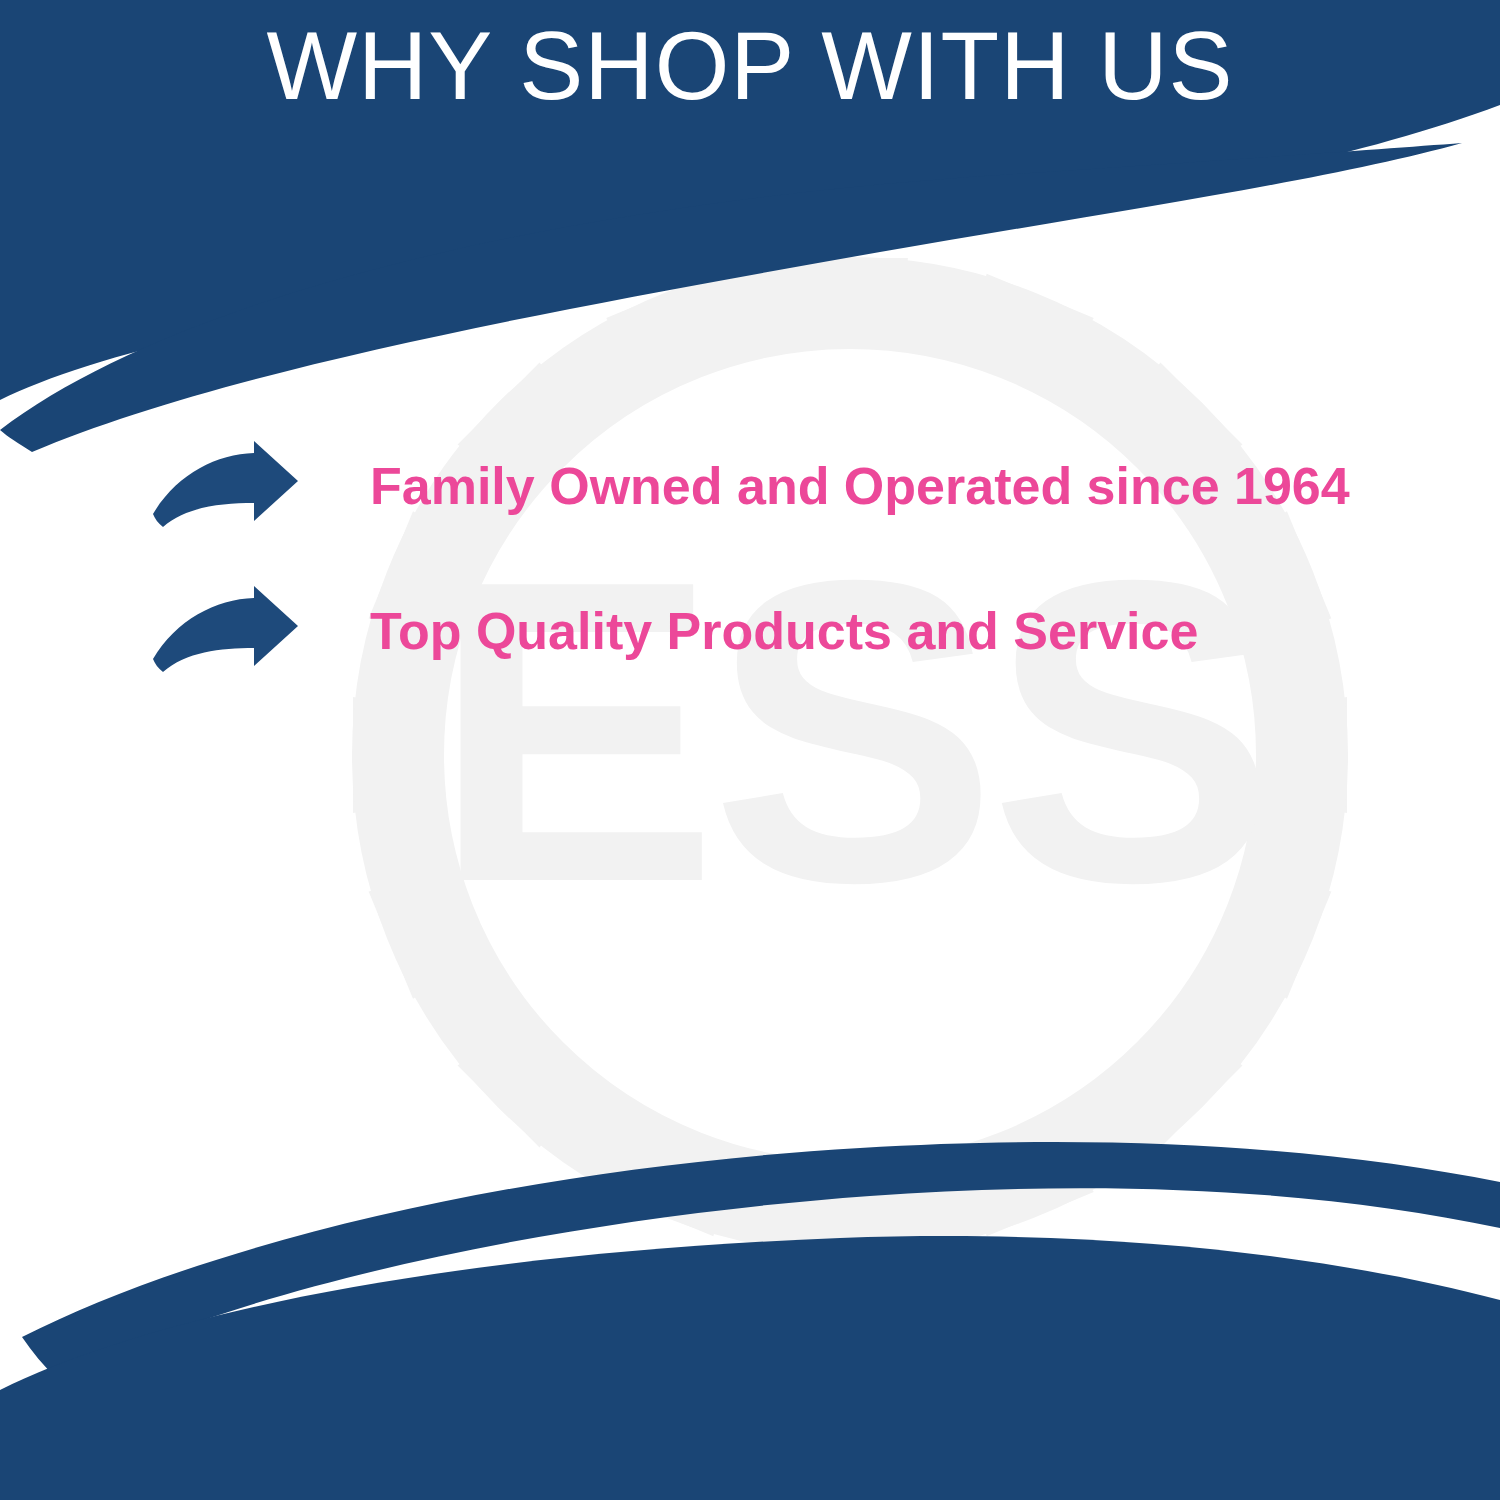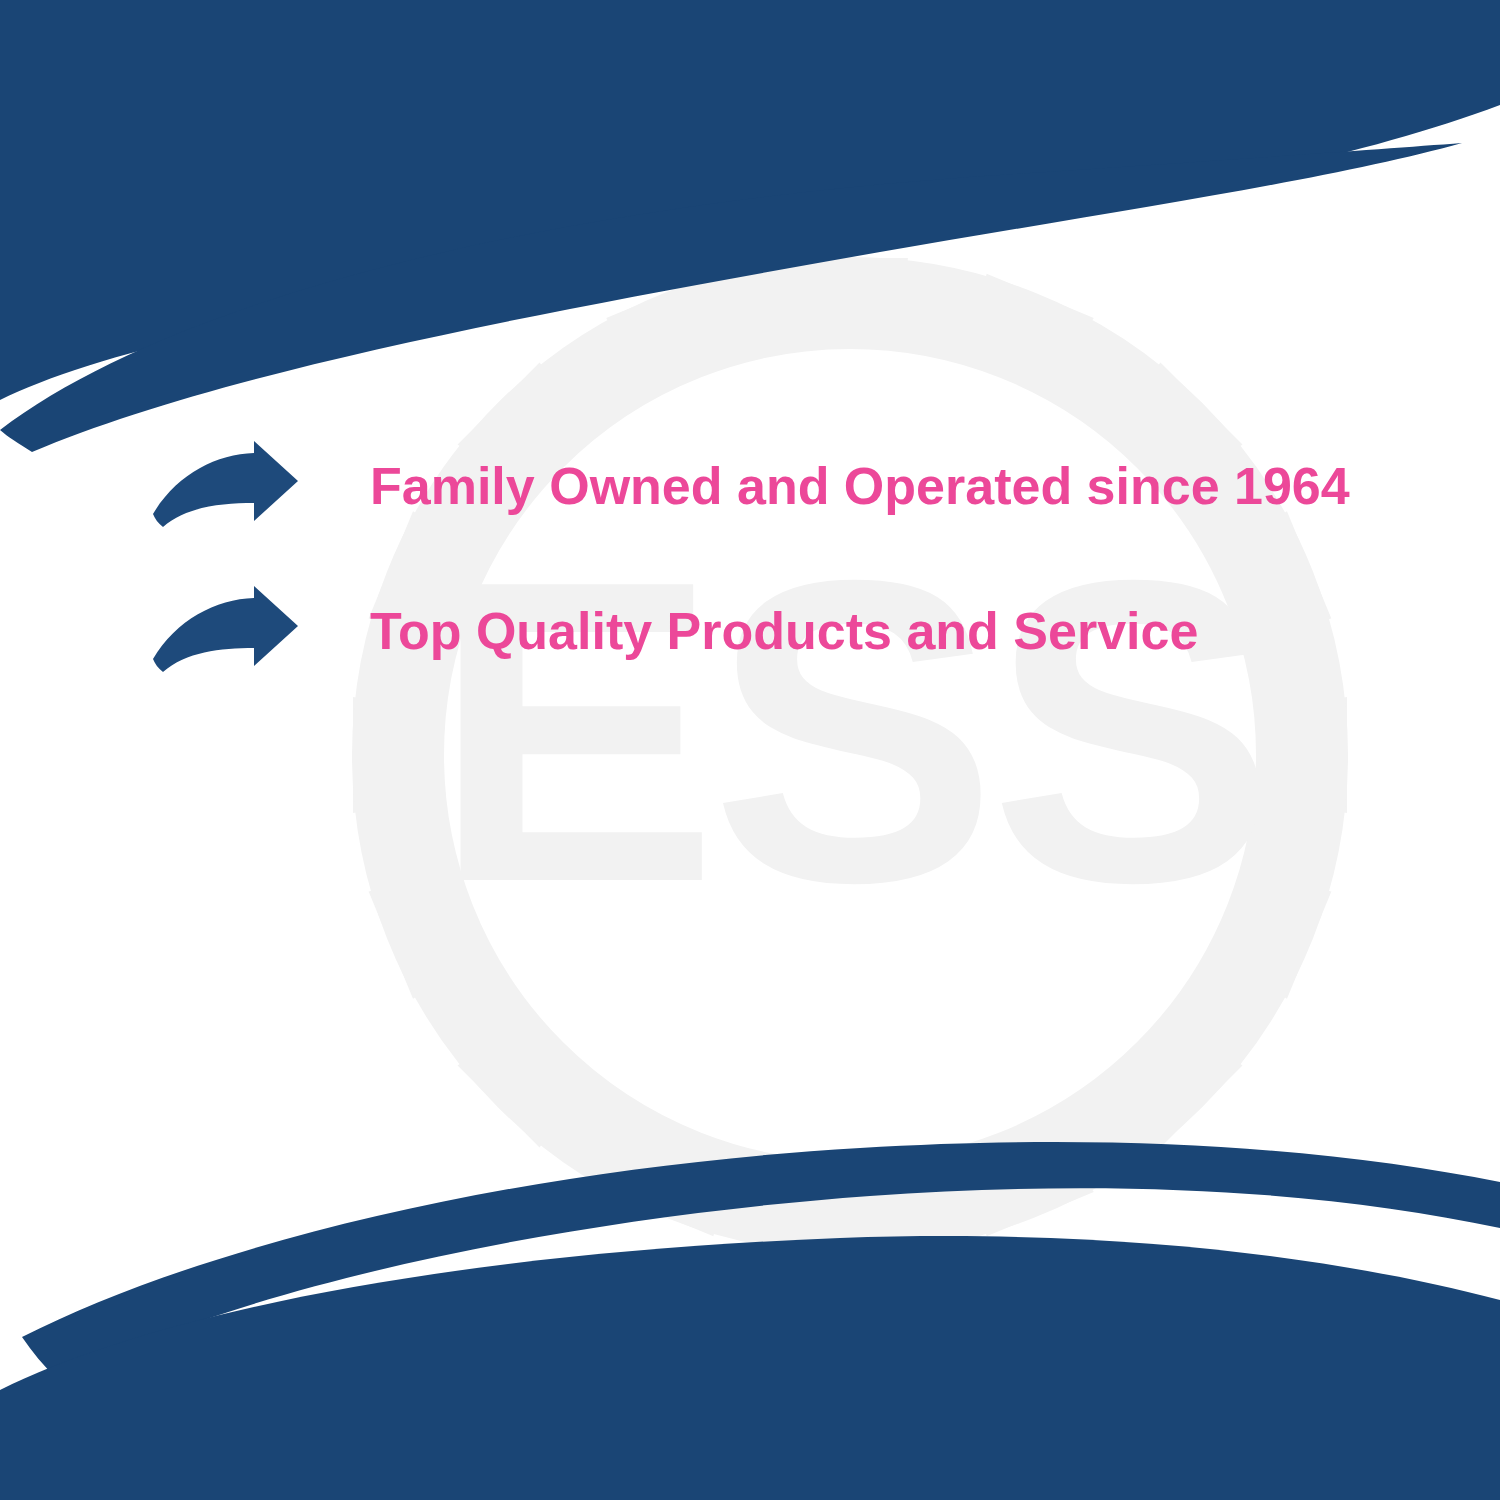--- a/index.html
+++ b/index.html
@@ -179,20 +179,23 @@
              C 1330 1192 1120 1178 870 1196
              C 540 1220 230 1292 58 1380
              C 44 1366 32 1352 22 1337 Z"></path>
 
     <path fill="#1a4575" d="M 0 1500 L 0 1390
              C 160 1310 470 1252 840 1238
              C 1120 1228 1340 1258 1500 1300
              L 1500 1500 Z"></path>
   </svg>
 
+  <div id="header-band">
+    <h1 id="page-title">WHY SHOP WITH US</h1>
+  </div>
 
   <ul id="benefits-list">
 
     <li class="benefit-row">
       <svg class="arrow-icon" viewBox="0 0 150 92">
         <path fill="#1e4a7b" d="M 3 73
           C 26 34 66 13 104 12
           L 104 0 L 148 40 L 104 80 L 104 62
           C 70 62 36 66 13 86
           C 8 82 5 78 3 73 Z"></path>

